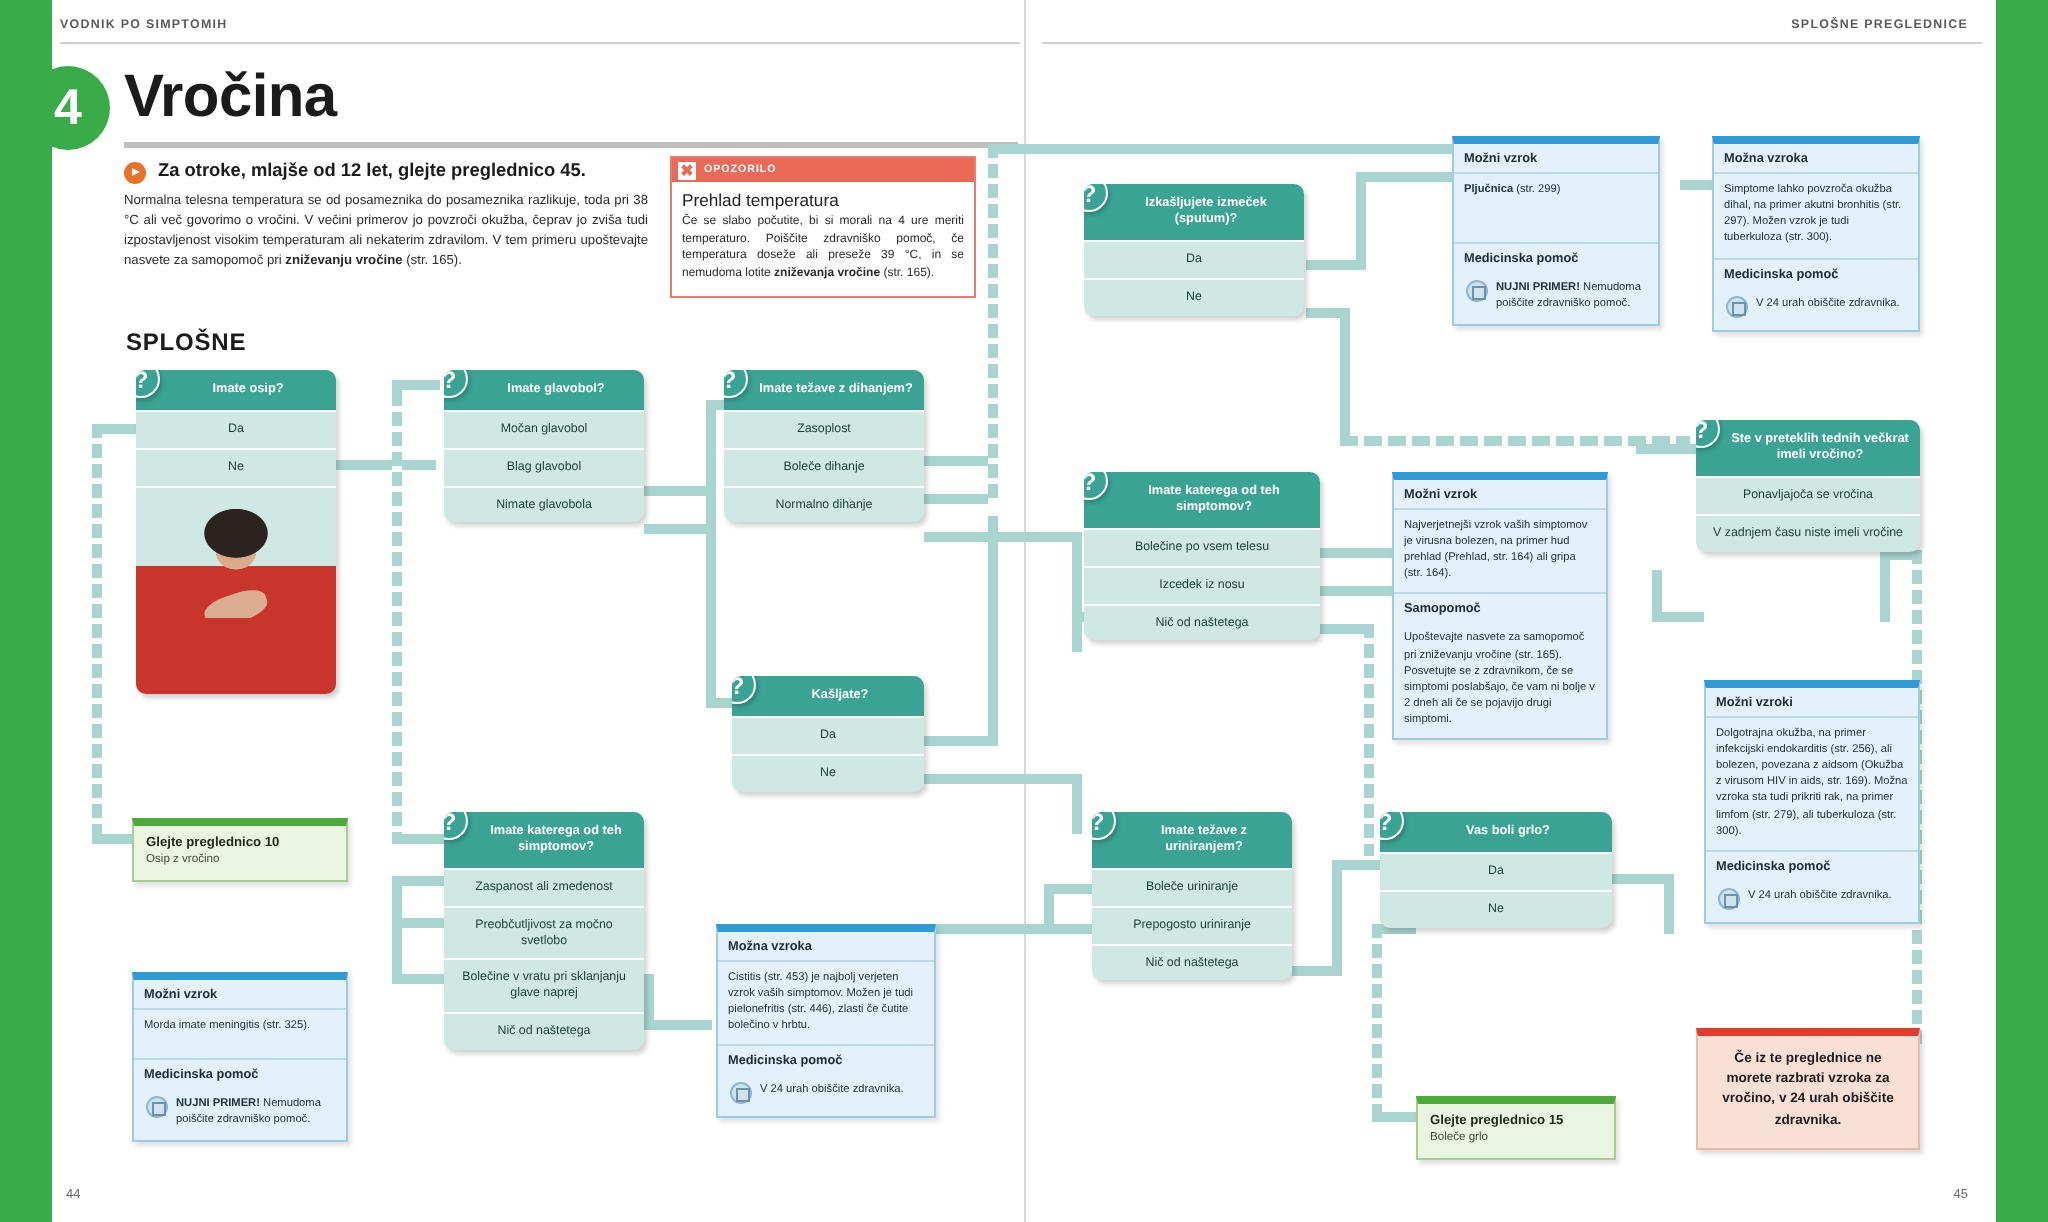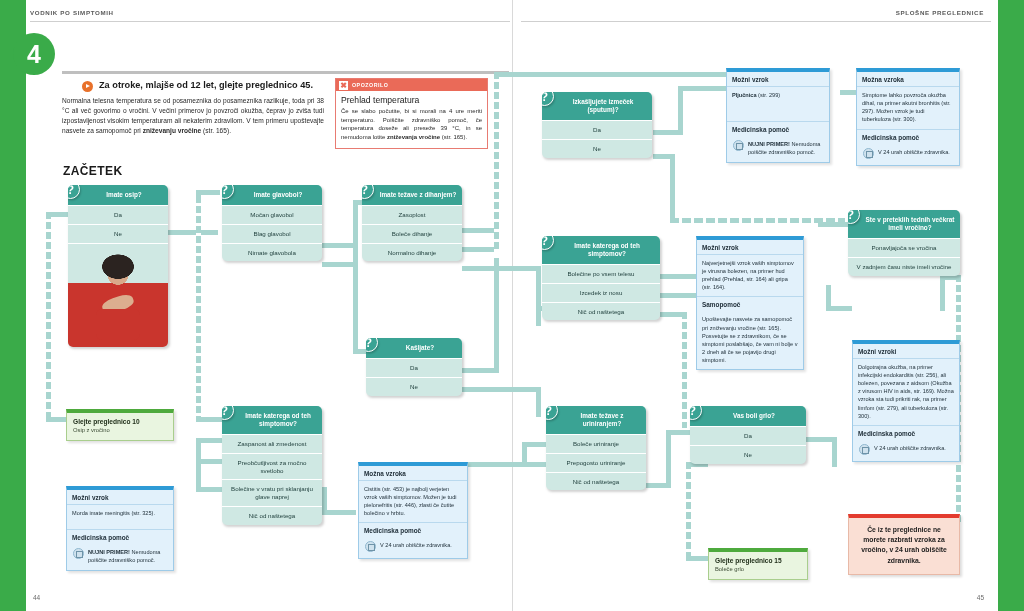--- a/index.html
+++ b/index.html
@@ -62,21 +62,21 @@
     font-size: 30px; font-weight: 700; color: #1b1b1b;
     letter-spacing: -.3px;
   }
   .title-rule {
     position: absolute; left: 62px; top: 71px;
     width: 447px; height: 3px; background: #bfbfbf;
   }
 
   .cue-row {
     position: absolute; left: 62px; top: 80px; width: 265px;
-    display: flex; align-items: flex-start; gap: 6px; margin-left: 20px;
+    display: flex; align-items: flex-start; gap: 6px;
   }
   .cue-dot {
     width: 11px; height: 11px; border-radius: 50%;
     background: #e8712b; flex: none; margin-top: 1px;
     position: relative;
   }
   .cue-dot::after {
     content: ""; position: absolute; left: 4px; top: 3px;
     border-left: 4.5px solid #fff;
     border-top: 2.6px solid transparent;
@@ -253,20 +253,21 @@
 
   <div class="run-head l">VODNIK PO SIMPTOMIH</div>
   <div class="run-head r">SPLOŠNE PREGLEDNICE</div>
   <div class="head-rule l"></div>
   <div class="head-rule r"></div>
 
   <div class="folio l">44</div>
   <div class="folio r">45</div>
 
   <div class="chapter-badge">4</div>
+  <div class="chapter-title">Vročina</div>
   <div class="title-rule"></div>
 
   <div class="cue-row">
     <span class="cue-dot"></span>
     <span class="cue-text">Za otroke, mlajše od 12 let, glejte preglednico 45.</span>
   </div>
 
   <div class="intro">
     <span>Normalna telesna temperatura se od posameznika do posameznika razlikuje, toda pri 38 °C ali več govorimo o vročini. V večini primerov jo povzroči okužba, čeprav jo zviša tudi izpostavljenost visokim temperaturam ali nekaterim zdravilom. V tem primeru upoštevajte nasvete za samopomoč pri </span><b>zniževanju vročine</b><span> (str. 165).</span>
   </div>
@@ -275,21 +276,21 @@
     <div class="warn-head">
       <span class="warn-x">✖</span>
       <span class="warn-head-label">OPOZORILO</span>
     </div>
     <div class="warn-body">
       <div class="warn-title">Prehlad temperatura</div>
       <div class="warn-text"><span>Če se slabo počutite, bi si morali na 4 ure meriti temperaturo. Poiščite zdravniško pomoč, če temperatura doseže ali preseže 39 °C, in se nemudoma lotite </span><b>zniževanja vročine</b><span> (str. 165).</span></div>
     </div>
   </div>
 
-  <div class="start-label">ZAČETEK</div>
+  <div class="start-label">SPLOŠNE</div>
 
   <div class="conn dashed-v" style="left:46px;  top:212px; width:5px;  height:210px;"></div>
   <div class="conn" style="left:46px;  top:212px; width:22px; height:5px;"></div>
   <div class="conn" style="left:46px;  top:417px; width:22px; height:5px;"></div>
   <div class="conn" style="left:168px; top:230px; width:50px; height:5px;"></div>
   <div class="conn" style="left:196px; top:190px; width:5px;  height:45px;"></div>
   <div class="conn" style="left:196px; top:190px; width:24px; height:5px;"></div>
 
   <div class="conn dashed-v" style="left:196px; top:196px; width:5px; height:225px;"></div>
   <div class="conn" style="left:196px; top:417px; width:28px; height:5px;"></div>

